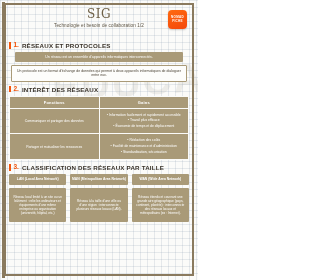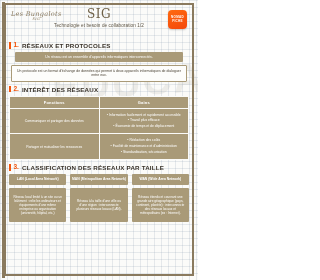--- a/index.html
+++ b/index.html
@@ -139,24 +139,20 @@
 <body>
 
 <div class="page">
   <div class="grid"></div>
   <div class="watermark">EDUCATION</div>
   <div class="frame"></div>
 
   <div class="content">
 
     <div class="header">
-      <div class="brand">
-        <div class="brand-main">Les Bungalots</div>
-        <div class="brand-sub">SIG</div>
-      </div>
       <div class="title-wrap">
         <div class="doc-title">SIG</div>
         <div class="doc-sub">Technologie et besoin de collaboration  1/2</div>
       </div>
       <div class="logo">
         <div class="logo-txt">NOMAD FICHE</div>
       </div>
     </div>
 
     <div class="section">

